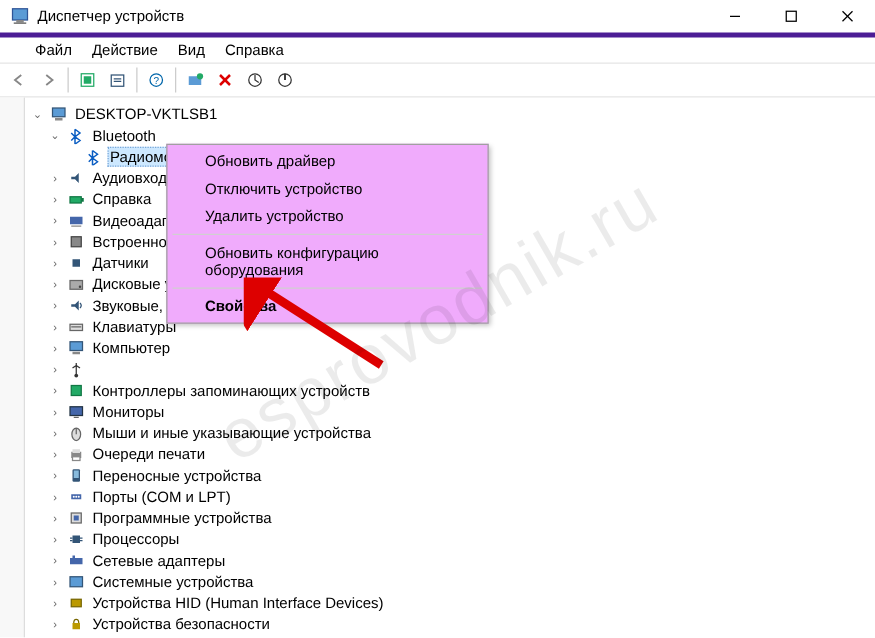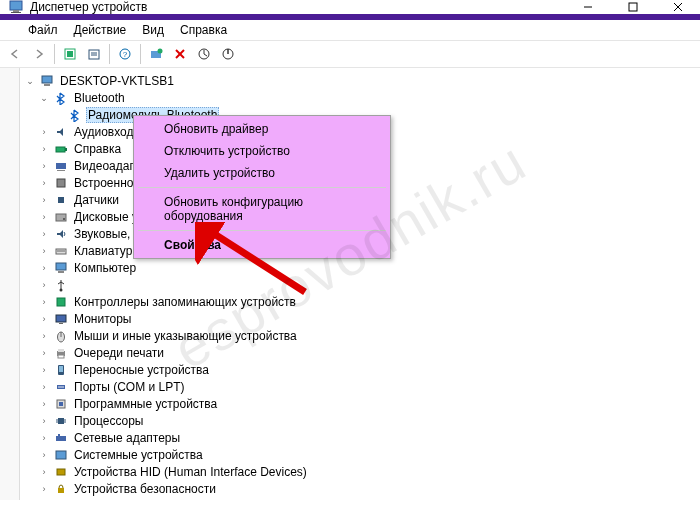--- a/index.html
+++ b/index.html
@@ -1,17 +1,17 @@
 <!DOCTYPE html>
 <html><head>
 <meta charset="utf-8">
 <style>
   * { box-sizing: border-box; margin: 0; padding: 0; font-family: "Segoe UI", Tahoma, sans-serif; }
   body { width: 700px; height: 510px; background: #fff; overflow: hidden; position: relative; }
-  .titlebar { height: 20px; display: flex; align-items: center; padding: 0 0 0 8px; border-bottom: 6px solid #4c1d95; }
+  .titlebar { height: 30px; display: flex; align-items: center; padding: 0 0 0 8px; border-bottom: 4px solid #4c1d95; }
   .titlebar .ico { width: 16px; height: 16px; margin-right: 6px; }
   .titlebar .title { font-size: 12px; flex: 1; }
   .winbtns { display: flex; }
   .winbtn { width: 45px; height: 29px; display: flex; align-items: center; justify-content: center; font-size: 10px; }
   .menubar { height: 20px; display: flex; align-items: center; padding: 0 20px; font-size: 12px; }
   .menubar span { padding: 2px 8px; }
   .toolbar { height: 28px; display: flex; align-items: center; padding: 0 4px; border-top: 1px solid #e5e5e5; border-bottom: 1px solid #e5e5e5; gap: 2px; }
   .tbtn { width: 22px; height: 22px; display: flex; align-items: center; justify-content: center; border: 1px solid transparent; }
   .divider { width: 1px; height: 20px; background: #ccc; margin: 0 2px; }
   .content { display: flex; height: 432px; }

